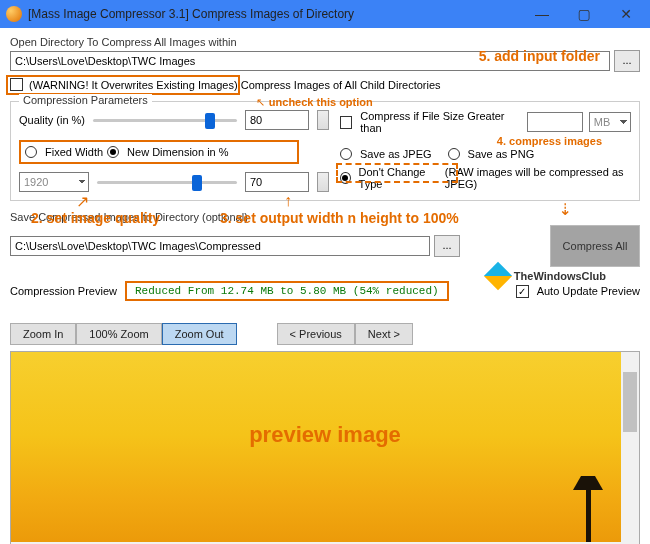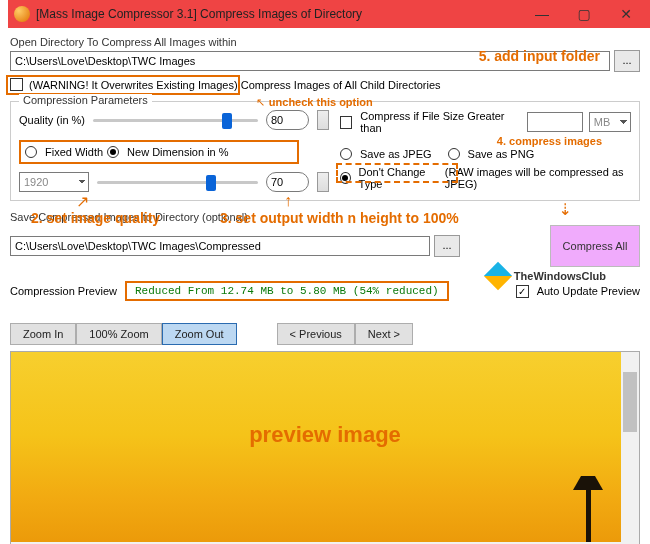--- a/index.html
+++ b/index.html
@@ -1,17 +1,17 @@
 <!DOCTYPE html>
 <html><head>
 <meta charset="utf-8">
 <style>
   * { box-sizing: border-box; font-family: "Segoe UI", Tahoma, sans-serif; font-size: 11px; }
   body { margin: 0; width: 650px; height: 544px; background: #fff; position: relative; overflow: hidden; }
-  .titlebar { height: 28px; display: flex; align-items: center; padding: 0 6px; background: #ef4444; margin-left: 8px; }
+  .titlebar { height: 28px; display: flex; align-items: center; padding: 0 6px; background: #3b82f6; }
   .app-icon { width: 16px; height: 16px; border-radius: 50%; background: radial-gradient(circle at 30% 30%, #ffcc66, #e07000); margin-right: 6px; }
   .title-text { font-size: 12px; color: #222; flex: 1; }
   .win-btns { display: flex; gap: 18px; align-items: center; padding-right: 6px; }
   .win-btn { width: 24px; text-align: center; font-size: 14px; color: #333; cursor: pointer; }
   .content { padding: 6px 10px 0 10px; position: relative; }
   .label { color: #333; margin: 2px 0 2px 0; }
   .row { display: flex; align-items: center; gap: 4px; }
   input[type="text"], select.combo, select.unit { height: 20px; border: 1px solid #7a7a7a; background: #fff; padding: 0 4px; font-size: 11px; }
   .path-input { flex: 1; }
   .browse-btn { width: 26px; height: 22px; border: 1px solid #999; background: #e9e9e9; cursor: pointer; text-align: center; line-height: 18px; }
@@ -20,22 +20,22 @@
   .radio { width: 12px; height: 12px; border: 1px solid #333; border-radius: 50%; margin-right: 4px; display: inline-flex; align-items: center; justify-content: center; background: #fff; cursor: pointer; }
   .radio.checked::after { content: ""; width: 6px; height: 6px; background: #000; border-radius: 50%; }
   .checked-box::after { content: "✓"; font-size: 10px; line-height: 11px; display: block; text-align: center; color: #000; }
   .fieldset { border: 1px solid #ccc; padding: 8px; position: relative; margin-top: 10px; display: flex; }
   .legend { position: absolute; top: -8px; left: 8px; background: #fff; padding: 0 4px; color: #333; }
   .left-params { width: 310px; }
   .right-params { flex: 1; padding-left: 10px; border-left: 1px dashed rgba(0,0,0,0); }
   .slider { position: relative; flex: 1; height: 18px; }
   .slider-track { position: absolute; top: 8px; left: 0; right: 0; height: 3px; background: #c8c8c8; border-radius: 2px; }
   .slider-thumb { position: absolute; top: 2px; width: 10px; height: 16px; background: #0a64d8; border-radius: 2px; }
-  .spin { width: 43px; border-radius: 10px; }
-  .compress-btn { width: 90px; height: 42px; border: 1px solid #bbb; background: #f0abfc; cursor: pointer; text-align: center; display: flex; align-items: center; justify-content: center; color: #333; }
+  .spin { width: 64px; }
+  .compress-btn { width: 90px; height: 42px; border: 1px solid #bbb; background: #a3a3a3; cursor: pointer; text-align: center; display: flex; align-items: center; justify-content: center; color: #333; }
   .toolbar-btn { height: 22px; border: 1px solid #adadad; background: #e1e1e1; padding: 0 12px; cursor: pointer; display: inline-flex; align-items: center; color: #222;}
   .toolbar-btn.active { background: #bcd8f2; border-color: #2a6bb0; }
   .preview-area { margin: 6px 10px 0 10px; height: 210px; border: 1px solid #aaa; position: relative; overflow: hidden; background: linear-gradient(to bottom, #f7cf2e 0%, #f5c319 40%, #f2aa11 70%, #e99407 100%); }
   .lamp { position: absolute; right: 36px; bottom: 0; width: 30px; height: 90px; }
   .lamp-pole { position: absolute; bottom: 0; left: 13px; width: 5px; height: 70px; background: #1a1208; }
   .lamp-head { position: absolute; top: 0; left: 0; width: 30px; height: 20px; border-bottom: 14px solid #1a1208; border-left: 8px solid transparent; border-right: 8px solid transparent; }
   .scroll-v { position: absolute; right: 0; top: 0; width: 18px; height: 100%; background: #f1f1f1; }
   .scroll-h { position: absolute; left: 0; bottom: 0; right: 18px; height: 18px; background: #f1f1f1; }
   .scroll-thumb-v { position: absolute; top: 20px; left: 2px; width: 14px; height: 60px; background: #c1c1c1; }
   .scroll-thumb-h { position: absolute; left: 80px; top: 2px; height: 14px; width: 120px; background: #c1c1c1; }

